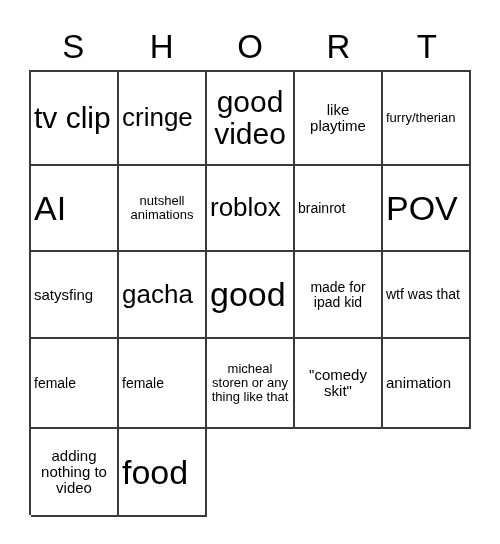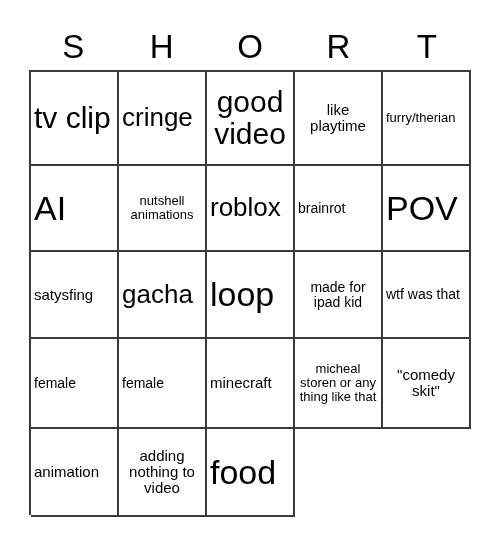--- a/index.html
+++ b/index.html
@@ -126,37 +126,34 @@
         <span class="fs-xl">POV</span>
       </div>
 
     <div class="cell">
         <span class="fs-xs">satysfing</span>
       </div>
     <div class="cell">
         <span class="fs-md">gacha</span>
       </div>
     <div class="cell">
-        <span class="fs-xl">loop</span>
+        <span class="fs-xl">good</span>
       </div>
 
     <div class="cell">
         <span class="fs-sm">made for ipad kid</span>
       </div>
     <div class="cell">
         <span class="fs-sm">wtf was that</span>
       </div>
     <div class="cell">
         <span class="fs-sm">female</span>
       </div>
     <div class="cell">
         <span class="fs-sm">female</span>
-      </div>
-    <div class="cell">
-        <span class="fs-xs">minecraft</span>
       </div>
 
     <div class="cell">
         <span class="fs-xxs">micheal storen or any thing like that</span>
       </div>
     <div class="cell">
         <span class="fs-xs">"comedy skit"</span>
       </div>
     <div class="cell">
         <span class="fs-xs">animation</span>

